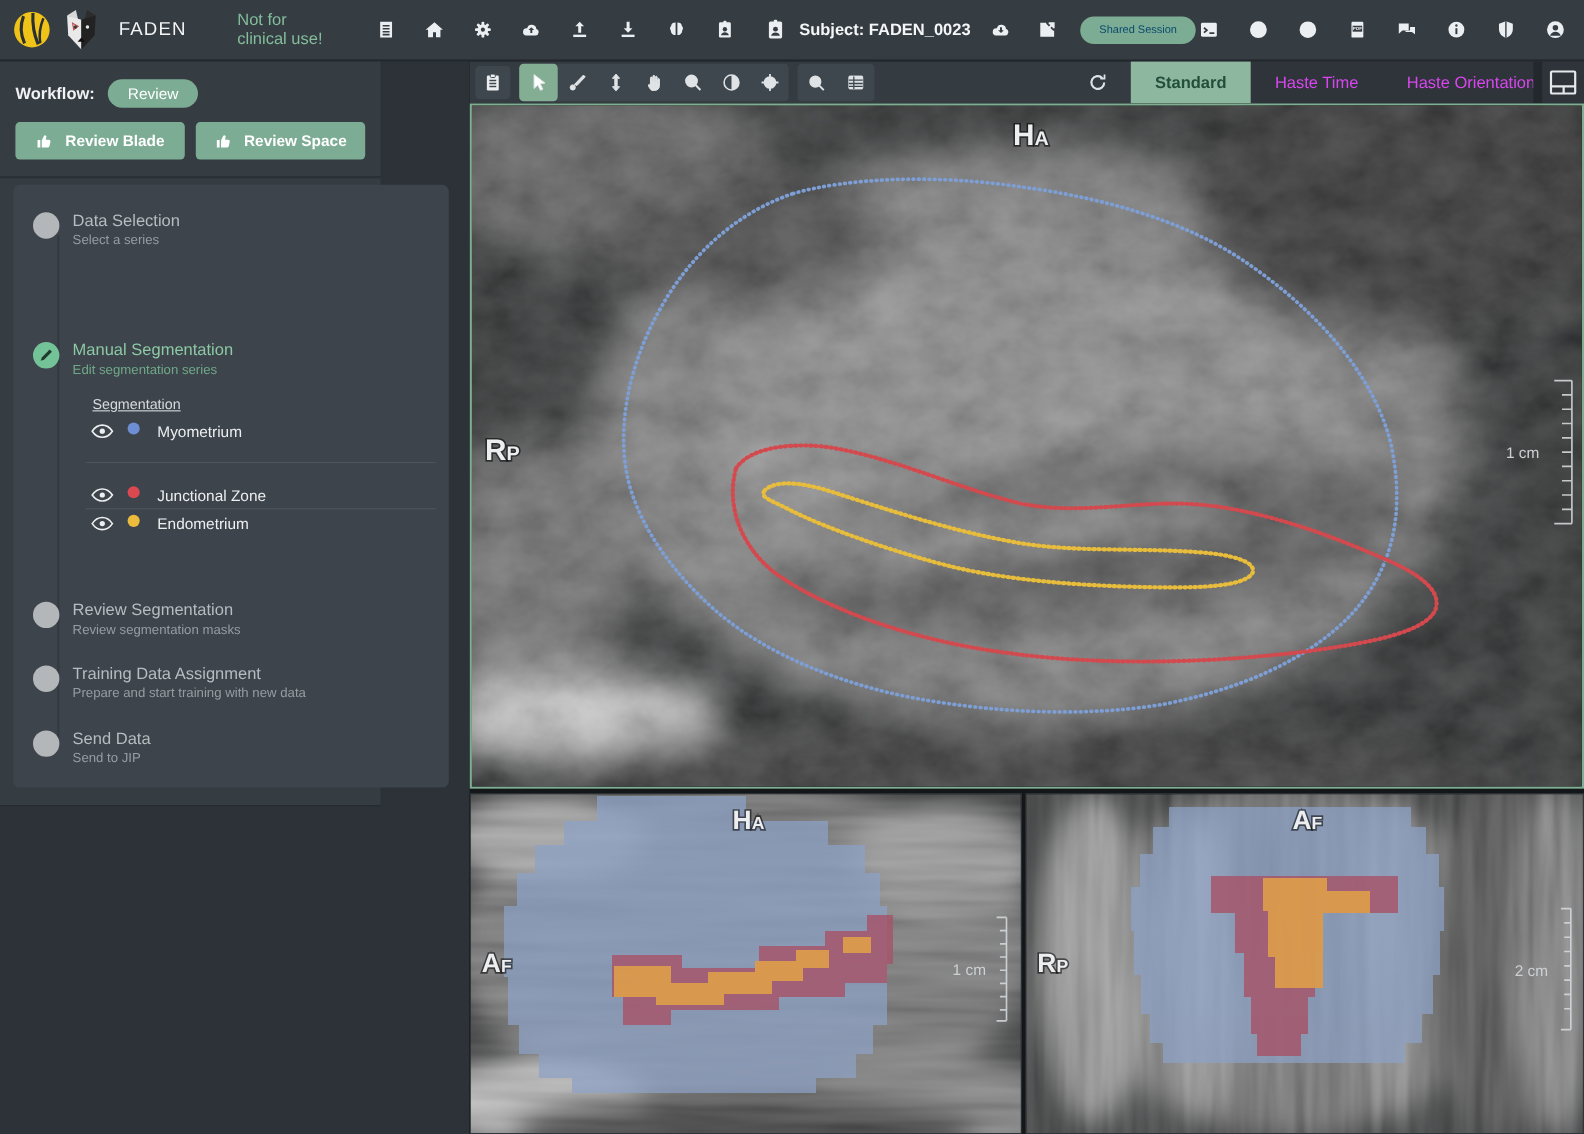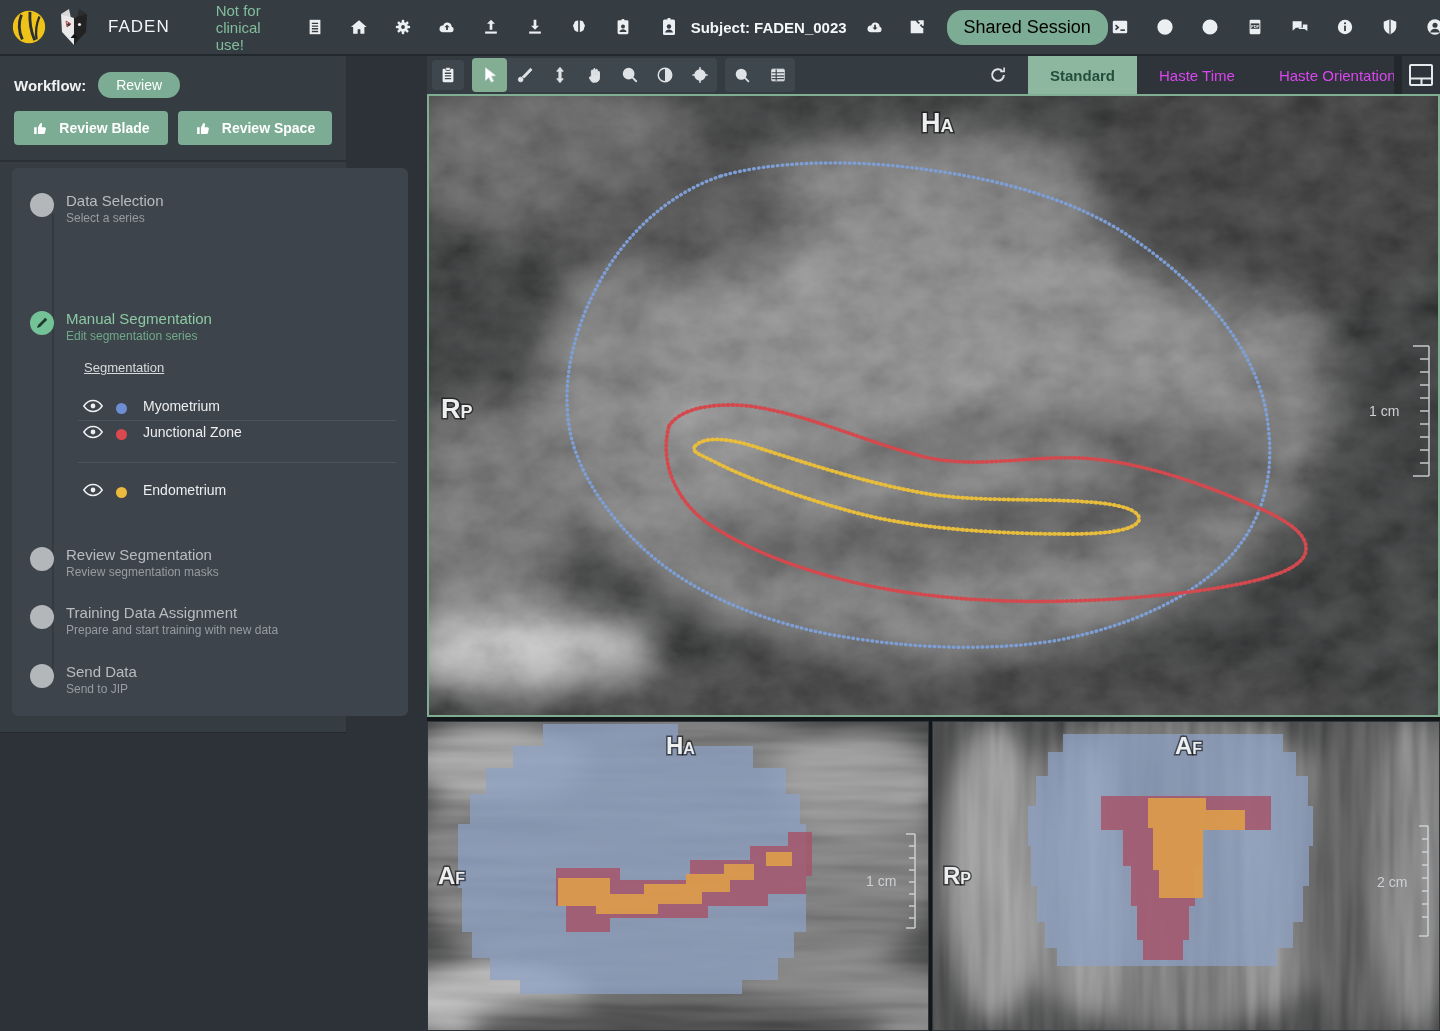--- a/index.html
+++ b/index.html
@@ -11,21 +11,21 @@
 
   
   .topbar{position:absolute;left:0;top:0;width:1440px;height:56px;background:#353c42;
           border-bottom:2px solid #23282c;display:flex;align-items:center;box-sizing:border-box}
   .logo{margin-left:10px}
   .app-name{font-size:17px;letter-spacing:1px;color:#f2f4f5;margin-left:14px;font-weight:400}
   .warning{color:#83bd9c;font-size:15px;margin-left:46px}
   .tb-icons{display:flex;align-items:center;gap:20px;margin-left:42px}
   .tb-btn{width:24px;height:24px;display:flex;align-items:center;justify-content:center}
   .subject{display:flex;align-items:center;gap:10px;margin-left:22px;font-size:15px;font-weight:bold;color:#f4f6f7;white-space:nowrap}
-  .pill{background:#7cac94;color:#000000;font-size:18px;border-radius:16px;padding:7px 17px;margin-left:18px;white-space:nowrap}
+  .pill{background:#7cac94;color:#0c4a6e;font-size:10px;border-radius:16px;padding:7px 17px;margin-left:18px;white-space:nowrap}
   .tb-right{display:flex;align-items:center;gap:21px;margin-left:auto;margin-right:14px}
 
   
   .sidebar{position:absolute;left:0;top:56px;width:427px;height:975px;background:#2c3237}
   .sidebar-top{position:absolute;left:0;top:0;width:346px;height:676px;background:#353c42;border-bottom:1px solid #23282c}
   .wf-header{padding:16px 14px 0 14px;display:flex;align-items:center}
   .wf-label{font-size:15px;font-weight:bold;color:#f0f2f3}
   .wf-pill{background:#7cac94;color:#fff;font-size:14px;border-radius:15px;padding:5px 18px;margin-left:12px}
   .wf-buttons{display:flex;gap:10px;margin:13px 14px 0 14px}
   .wf-btn{flex:1;height:34px;background:#7cac94;color:#fff;font-size:14px;border-radius:4px;
@@ -37,21 +37,21 @@
   .step{position:absolute;left:0;width:396px}
   .step-circle{position:absolute;left:18px;top:1px;width:24px;height:24px;border-radius:50%;background:#b3b7ba;
                display:flex;align-items:center;justify-content:center}
   .step--active .step-circle{background:#74c297}
   .step-title{margin-left:54px;font-size:15px;color:#b7bcc0;line-height:17px}
   .step-sub{margin-left:54px;font-size:12px;color:#969ca2;margin-top:2px}
   .step--active .step-title{color:#8cc9a4}
   .step--active .step-sub{color:#6fa888}
   .seg-block{position:absolute;left:0;top:192px;width:396px}
   .seg-heading{margin-left:72px;font-size:13px;color:#d6dadc;text-decoration:underline}
-  .seg-row{position:absolute;left:0;width:396px;height:30px;display:flex;align-items:flex-end}
+  .seg-row{position:absolute;left:0;width:396px;height:30px;display:flex;align-items:flex-start}
   .seg-eye{margin-left:70px;width:22px;height:16px}
   .seg-dot{width:11px;height:11px;border-radius:50%;margin-left:12px}
   .seg-name{margin-left:16px;font-size:14px;color:#eceef0}
   .seg-div{position:absolute;left:66px;width:318px;height:1px;background:rgba(255,255,255,.09)}
 
   
   .viewer{position:absolute;left:427px;top:56px;width:1013px;height:975px;background:#14171a}
   .toolbar{position:absolute;left:0;top:0;width:1013px;height:38px;background:#343b41;display:flex;align-items:stretch}
   .tool-solo{width:32px;height:30px;margin:4px 0 0 5px;background:#3f474e;border-radius:4px;
              display:flex;align-items:center;justify-content:center}
@@ -284,21 +284,21 @@
         <div class="seg-heading">Segmentation</div>
         <div class="seg-row" style="top:24px">
           <svg class="seg-eye" viewBox="0 0 24 16" fill="none" stroke="#eceef0" stroke-width="1.6">
               <path d="M2 8c3-4.5 7-6 10-6s7 1.5 10 6c-3 4.5-7 6-10 6S5 12.5 2 8z"></path>
               <circle cx="12" cy="8" r="2.6" fill="#eceef0" stroke="none"></circle>
             </svg>
           <span class="seg-dot" style="background: rgb(109, 142, 213);"></span>
           <span class="seg-name">Myometrium</span>
         </div>
         <div class="seg-div" style="top:60px"></div>
-        <div class="seg-row" style="top:50px">
+        <div class="seg-row" style="top:82px">
           <svg class="seg-eye" viewBox="0 0 24 16" fill="none" stroke="#eceef0" stroke-width="1.6">
               <path d="M2 8c3-4.5 7-6 10-6s7 1.5 10 6c-3 4.5-7 6-10 6S5 12.5 2 8z"></path>
               <circle cx="12" cy="8" r="2.6" fill="#eceef0" stroke="none"></circle>
             </svg>
           <span class="seg-dot" style="background: rgb(217, 73, 79);"></span>
           <span class="seg-name">Junctional Zone</span>
         </div>
         <div class="seg-div" style="top:102px"></div>
         <div class="seg-row" style="top:108px">
           <svg class="seg-eye" viewBox="0 0 24 16" fill="none" stroke="#eceef0" stroke-width="1.6">

